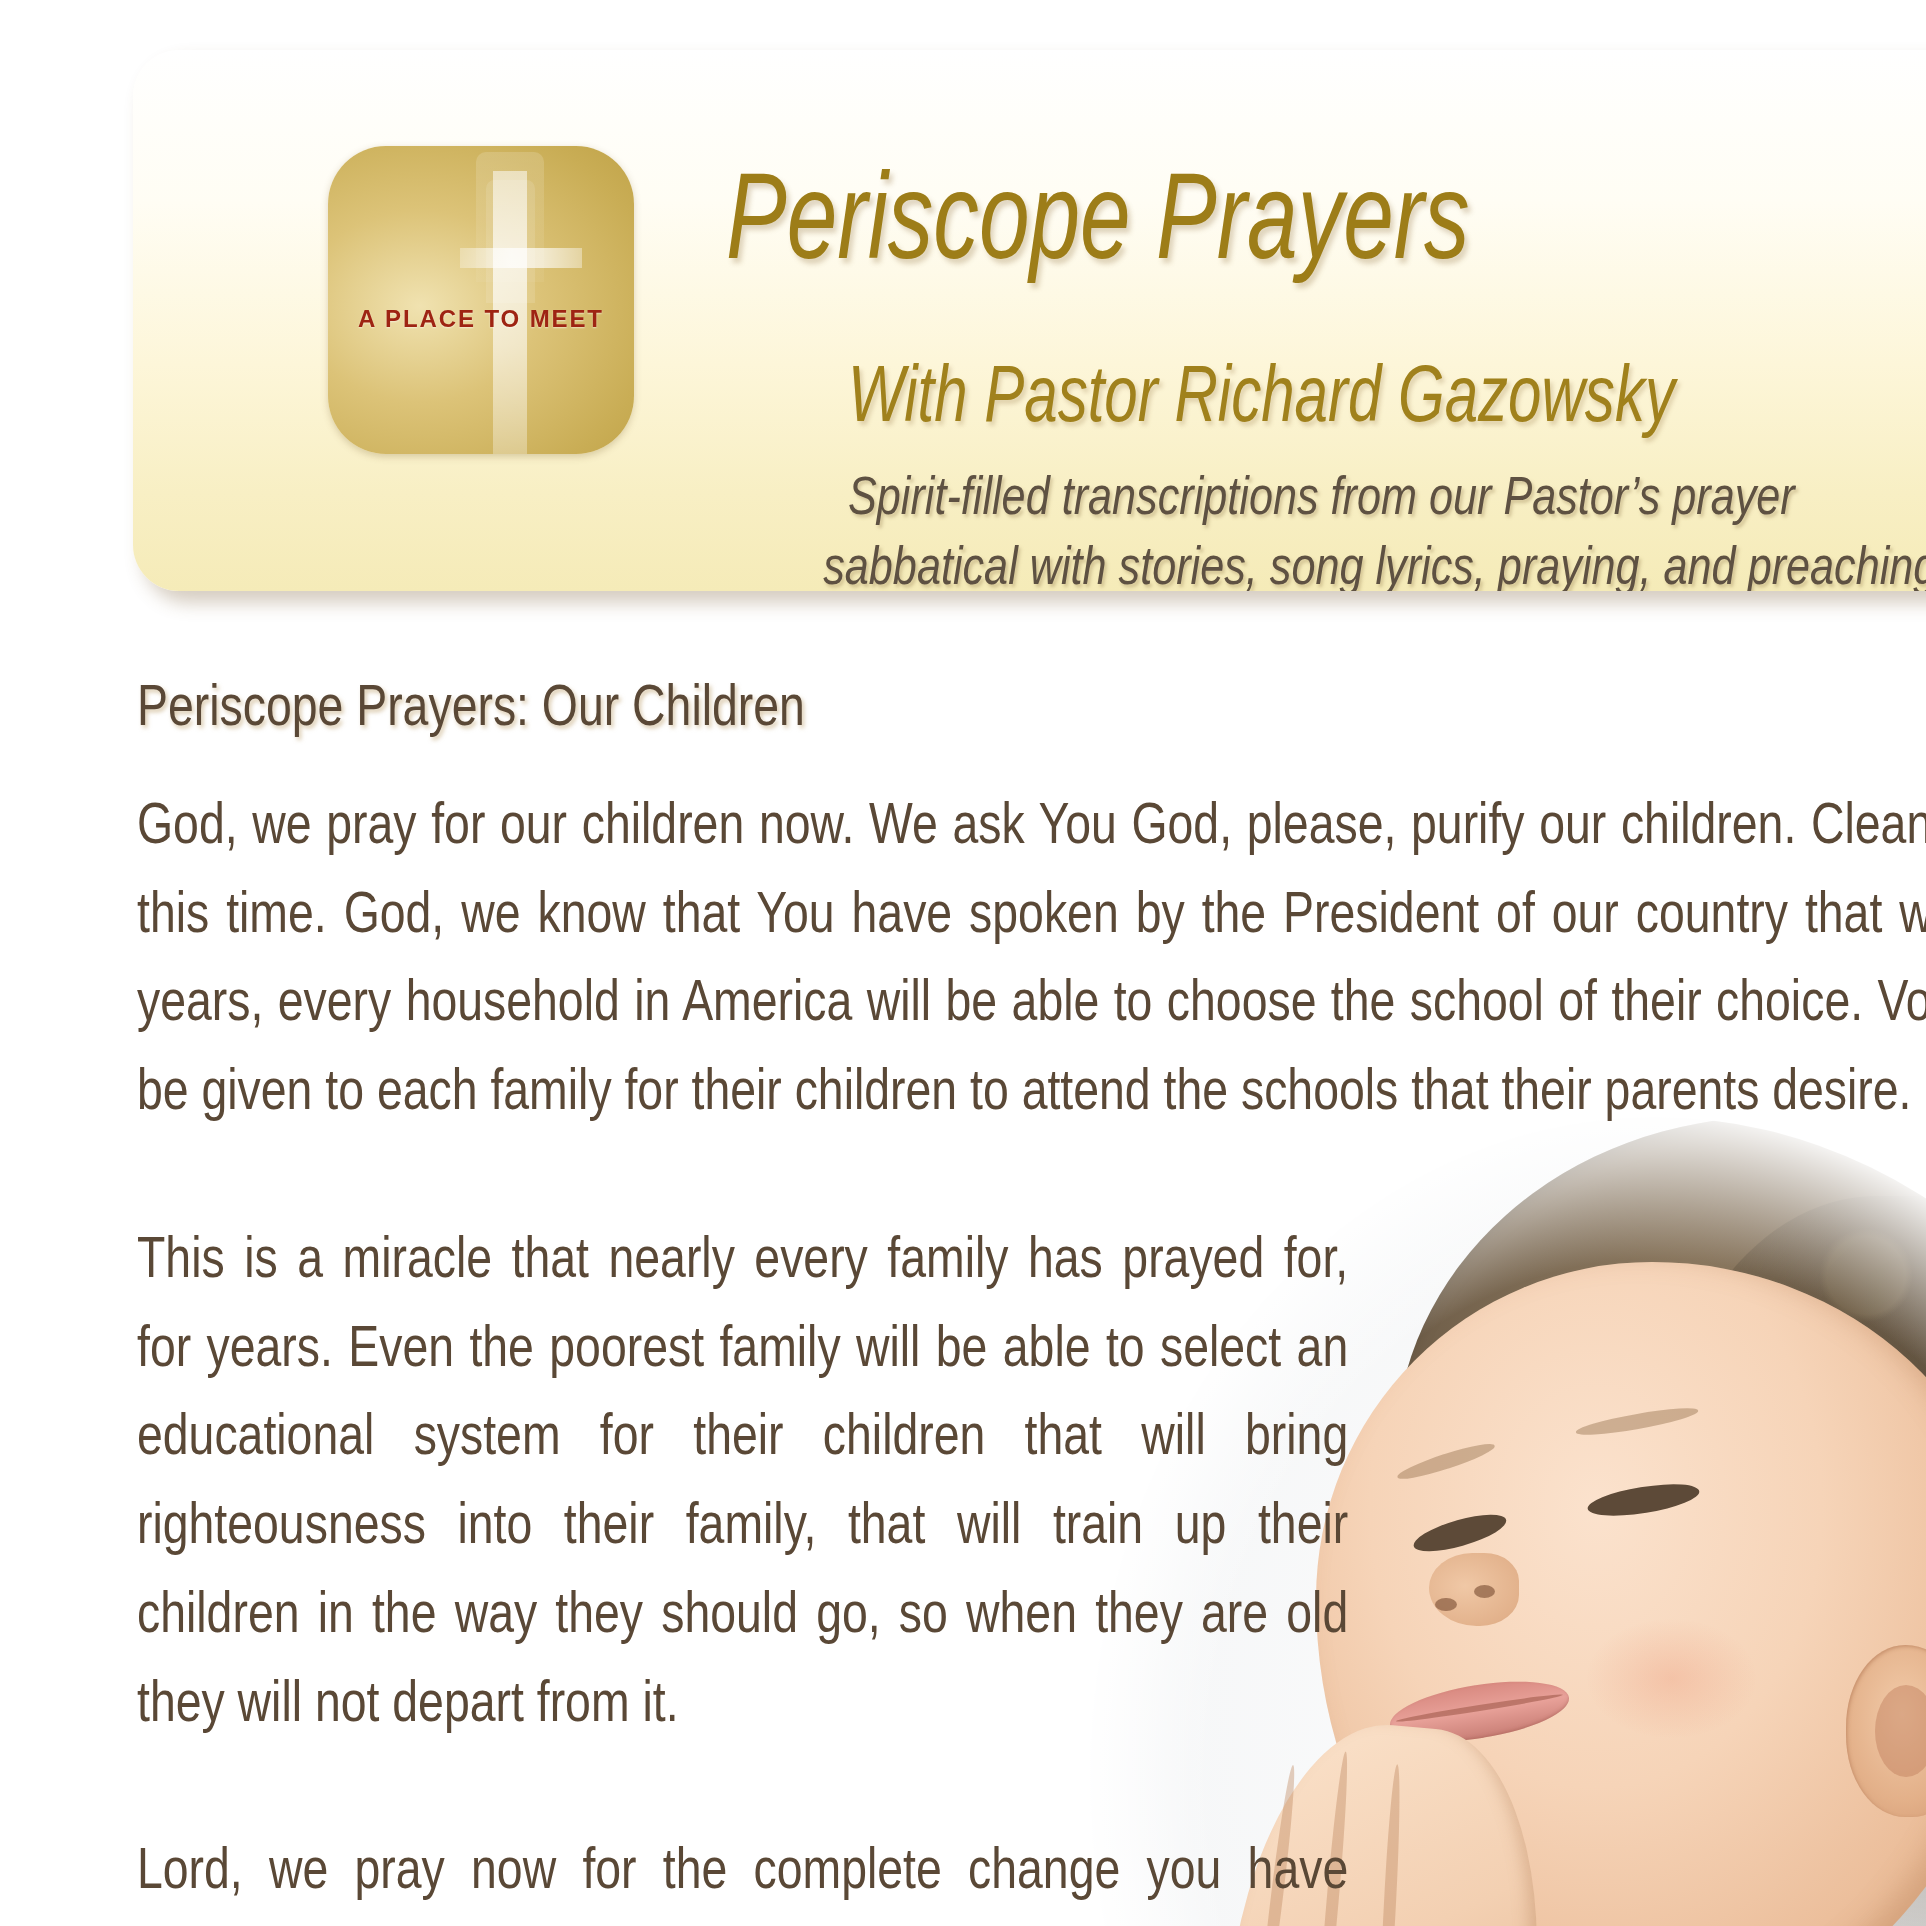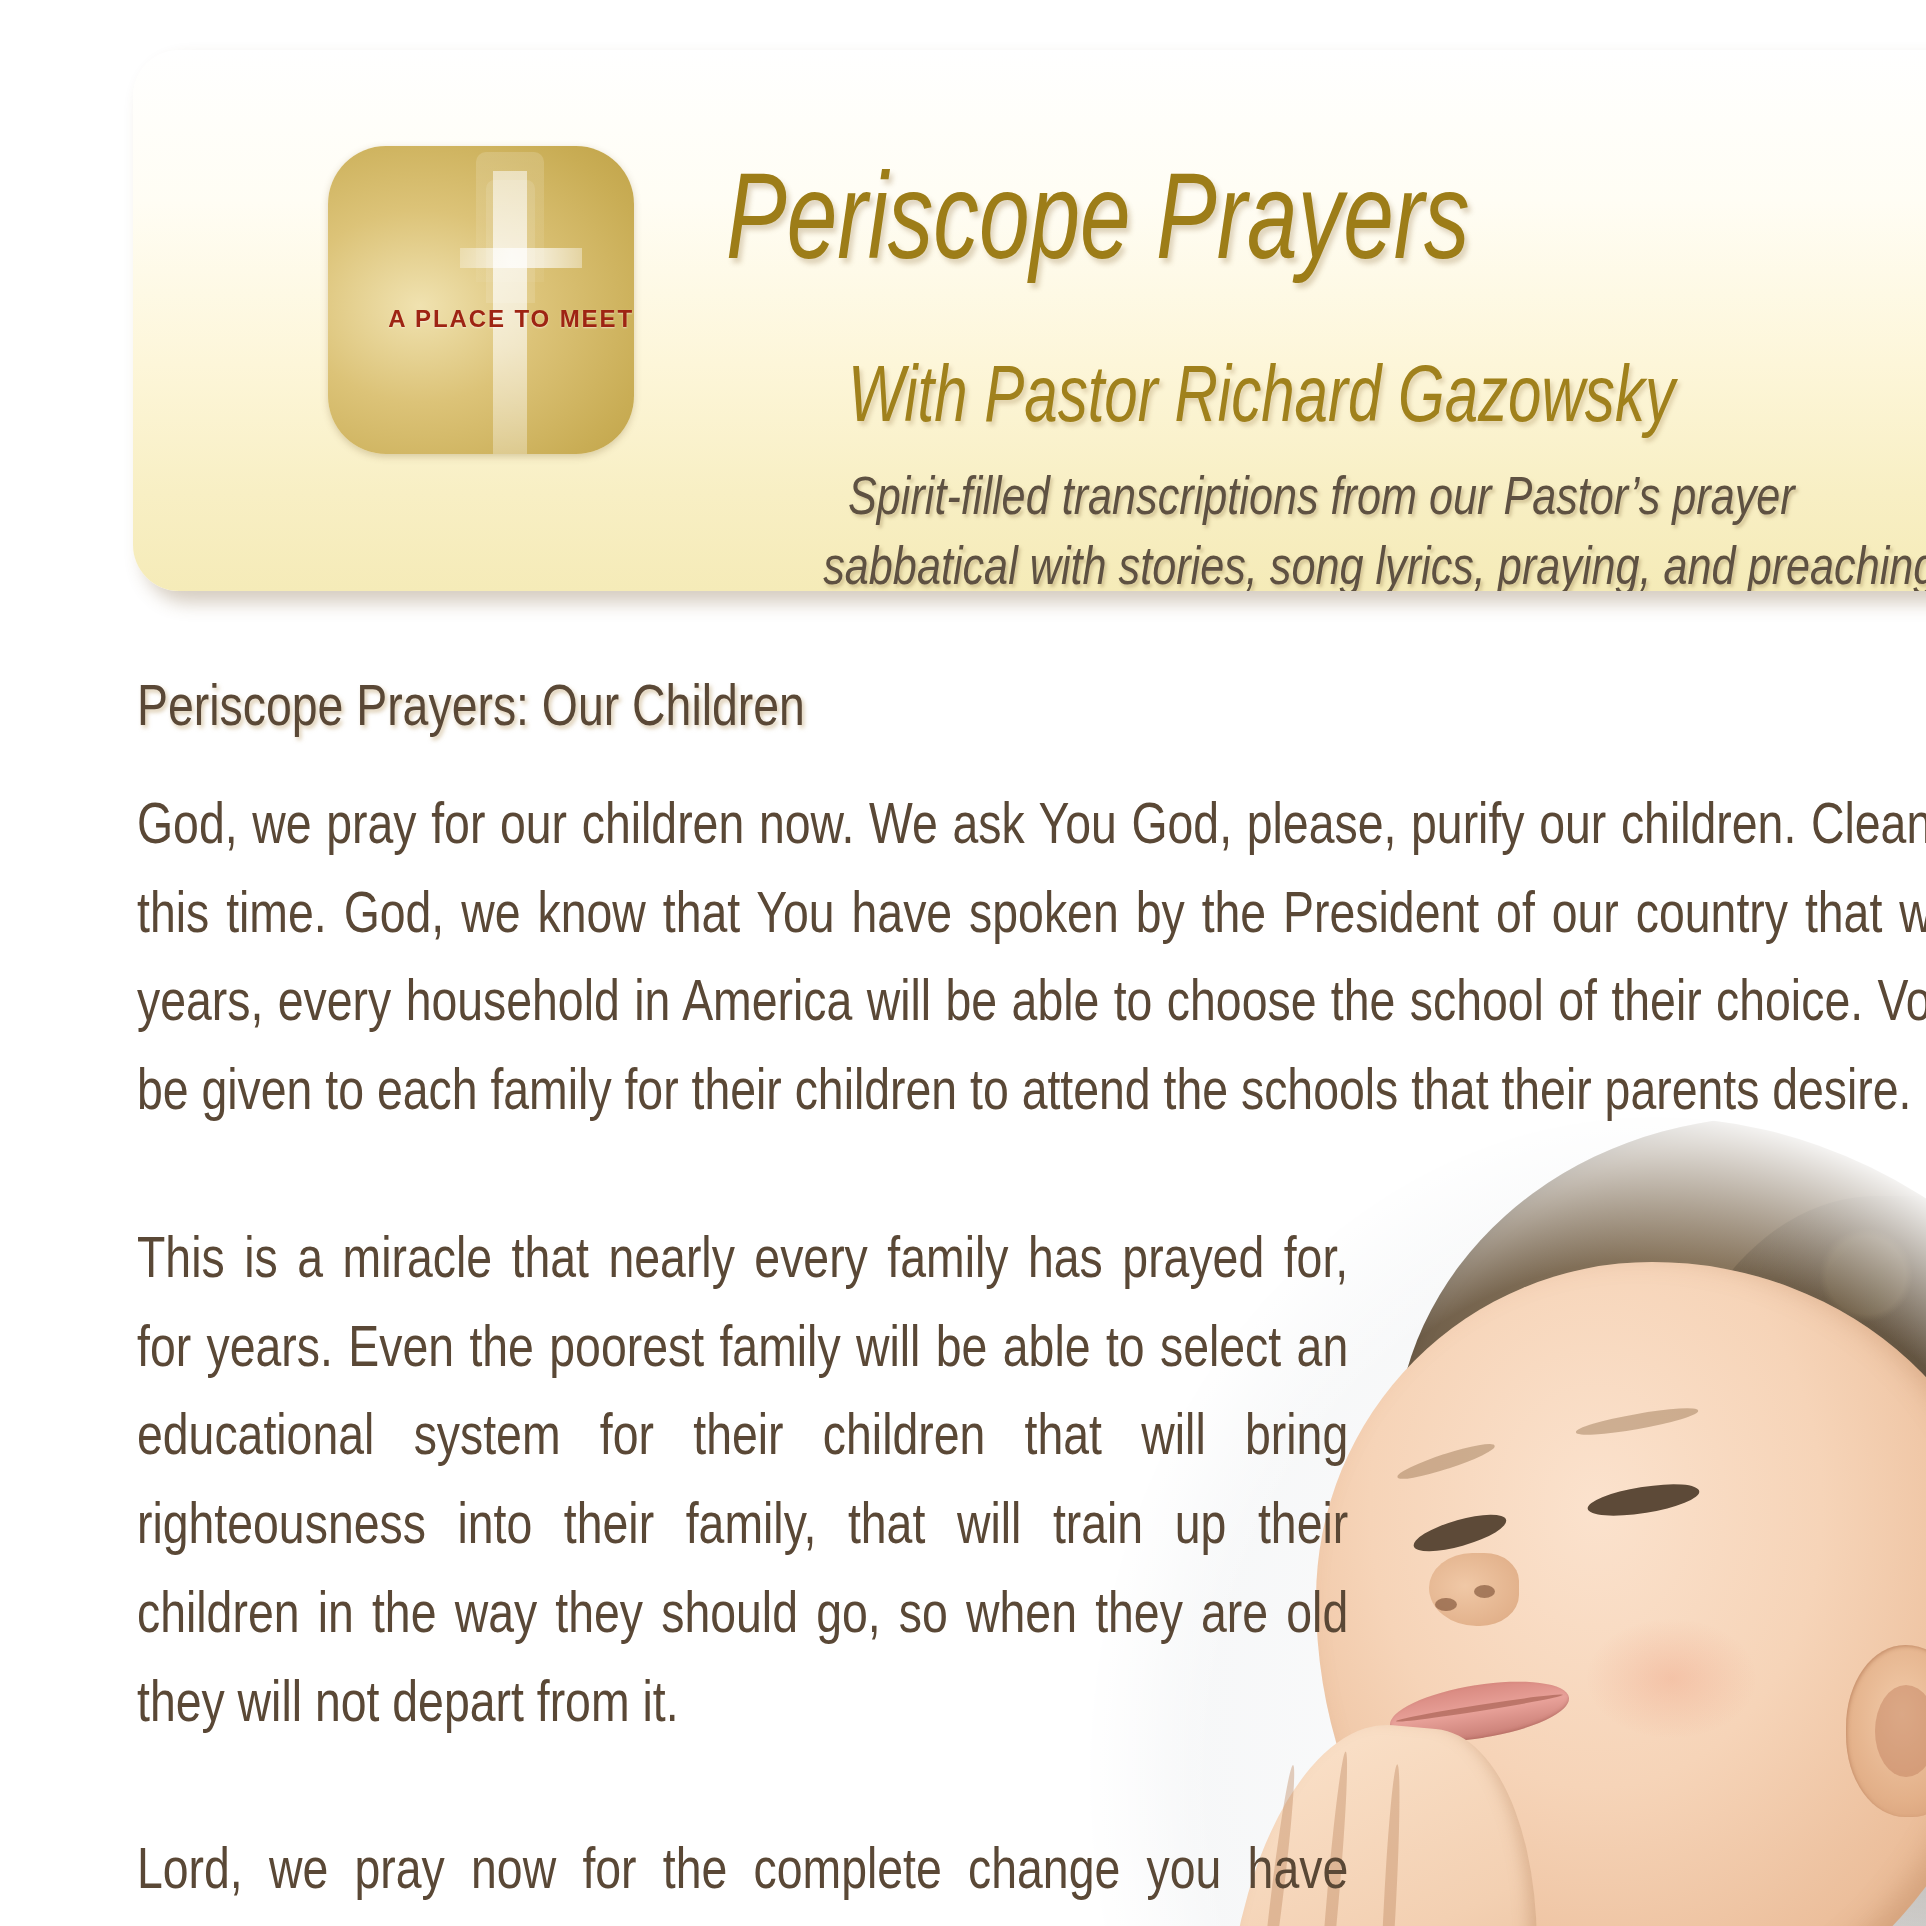--- a/index.html
+++ b/index.html
@@ -91,21 +91,21 @@
     background: linear-gradient(to right,
        rgba(255,255,255,0.30) 0%,
        rgba(255,255,255,0.72) 42%,
        rgba(255,255,255,0.66) 68%,
        rgba(255,255,255,0.38) 100%);
   }
   .logo-line-top {
     position: absolute;
     left: 0; right: 0;
     top: 51.5%;
-    text-align: right;
+    text-align: center;
     color: #9e2413;
     font-size: 24px;
     font-weight: bold;
     letter-spacing: 1.9px;
     font-family: "Liberation Sans", sans-serif;
     text-shadow: 0 1.2px 1.9px rgba(255,255,255,0.55);
   }
   .logo-line-main {
     position: absolute;
     left: 0; right: 0;

